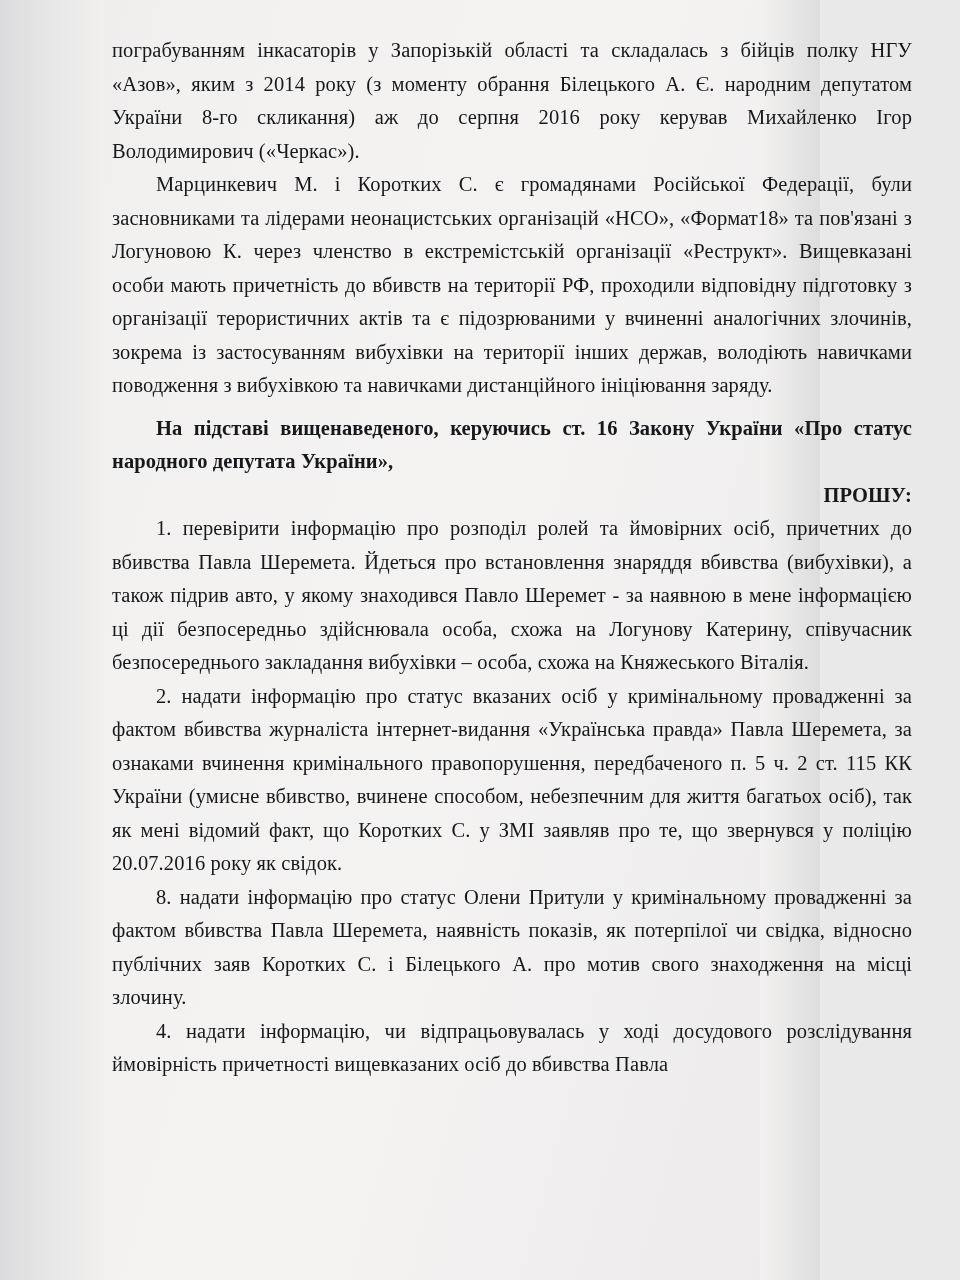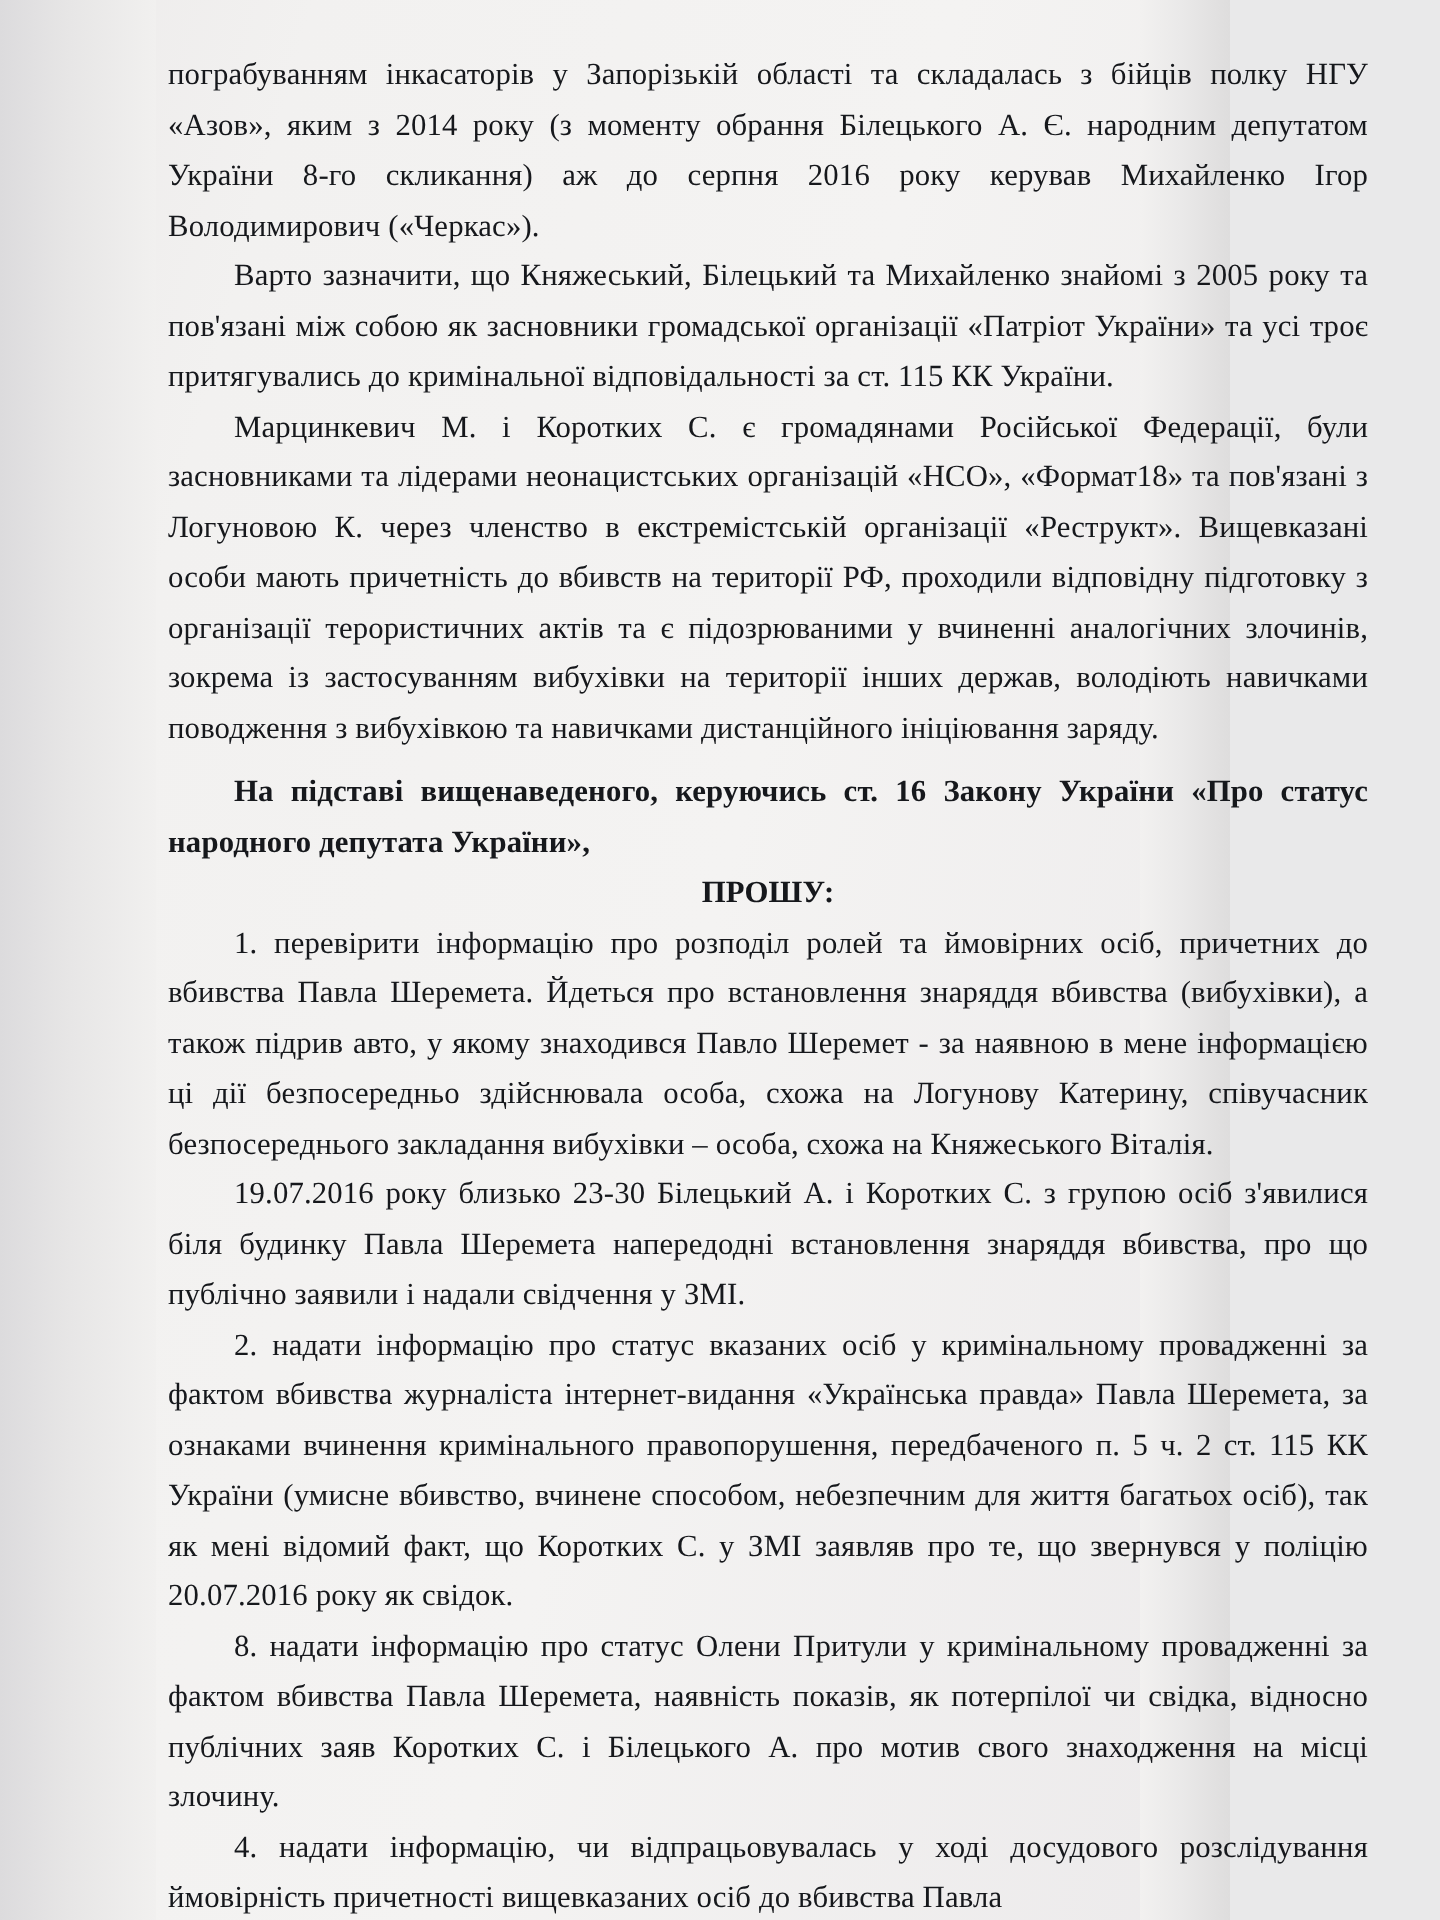--- a/index.html
+++ b/index.html
@@ -57,47 +57,45 @@
     text-indent: 44px;
   }
   p.heading {
     font-weight: bold;
     text-indent: 44px;
     text-align: justify;
     font-family: Liberation Serif, serif;
   }
   p.proshu {
     font-weight: bold;
-    text-align: center;
+    text-align: right;
     text-indent: 0;
     margin-top: 0;
   }
   .spacer-sm { height: 9px; }
 </style>
 </head>
 <body>
 
 <div class="page">
   <div class="content">
 
     <p class="">пограбуванням інкасаторів у Запорізькій області та складалась з бійців полку НГУ «Азов», яким з 2014 року (з моменту обрання Білецького А. Є. народним депутатом України 8-го скликання) аж до серпня 2016 року керував Михайленко Ігор Володимирович («Черкас»).</p>
 
-    <p class="indent">Варто зазначити, що Княжеський, Білецький та Михайленко знайомі з 2005 року та пов'язані між собою як засновники громадської організації «Патріот України» та усі троє притягувались до кримінальної відповідальності за ст. 115 КК України.</p>
 
     <p class="indent">Марцинкевич М. і Коротких С. є громадянами Російської Федерації, були засновниками та лідерами неонацистських організацій «НСО», «Формат18» та пов'язані з Логуновою К. через членство в екстремістській організації «Реструкт». Вищевказані особи мають причетність до вбивств на території РФ, проходили відповідну підготовку з організації терористичних актів та є підозрюваними у вчиненні аналогічних злочинів, зокрема із застосуванням вибухівки на території інших держав, володіють навичками поводження з вибухівкою та навичками дистанційного ініціювання заряду.</p>
 
     <div class="spacer-sm"></div>
 
     <p class="heading">На підставі вищенаведеного, керуючись ст. 16 Закону України «Про статус народного депутата України»,</p>
 
     <p class="proshu">ПРОШУ:</p>
 
     <p class="indent">1. перевірити інформацію про розподіл ролей та ймовірних осіб, причетних до  вбивства Павла Шеремета. Йдеться про встановлення знаряддя вбивства (вибухівки), а також підрив авто, у якому знаходився Павло Шеремет - за наявною  в мене інформацією ці дії безпосередньо здійснювала особа, схожа на Логунову Катерину, співучасник безпосереднього закладання вибухівки – особа, схожа на Княжеського Віталія.</p>
 
-    <p class="indent">19.07.2016 року близько 23-30 Білецький А. і Коротких С. з групою осіб з'явилися біля будинку Павла Шеремета напередодні встановлення знаряддя вбивства, про що публічно заявили і надали свідчення у ЗМІ.</p>
 
     <p class="indent">2. надати інформацію про статус вказаних осіб у кримінальному провадженні за фактом вбивства журналіста інтернет-видання «Українська правда» Павла Шеремета, за ознаками вчинення кримінального правопорушення, передбаченого п. 5 ч. 2 ст. 115 КК України (умисне вбивство, вчинене способом, небезпечним для життя багатьох осіб), так як мені відомий факт, що Коротких С. у ЗМІ заявляв про те, що звернувся у поліцію 20.07.2016 року як свідок.</p>
 
     <p class="indent">8. надати інформацію про статус Олени Притули у кримінальному провадженні за фактом вбивства Павла Шеремета, наявність показів, як потерпілої чи свідка, відносно публічних заяв Коротких С. і Білецького А. про мотив свого знаходження на місці злочину.</p>
 
     <p class="indent">4. надати інформацію, чи відпрацьовувалась у ході досудового розслідування ймовірність причетності вищевказаних осіб до вбивства Павла</p>
 
   </div>
 </div>
 

